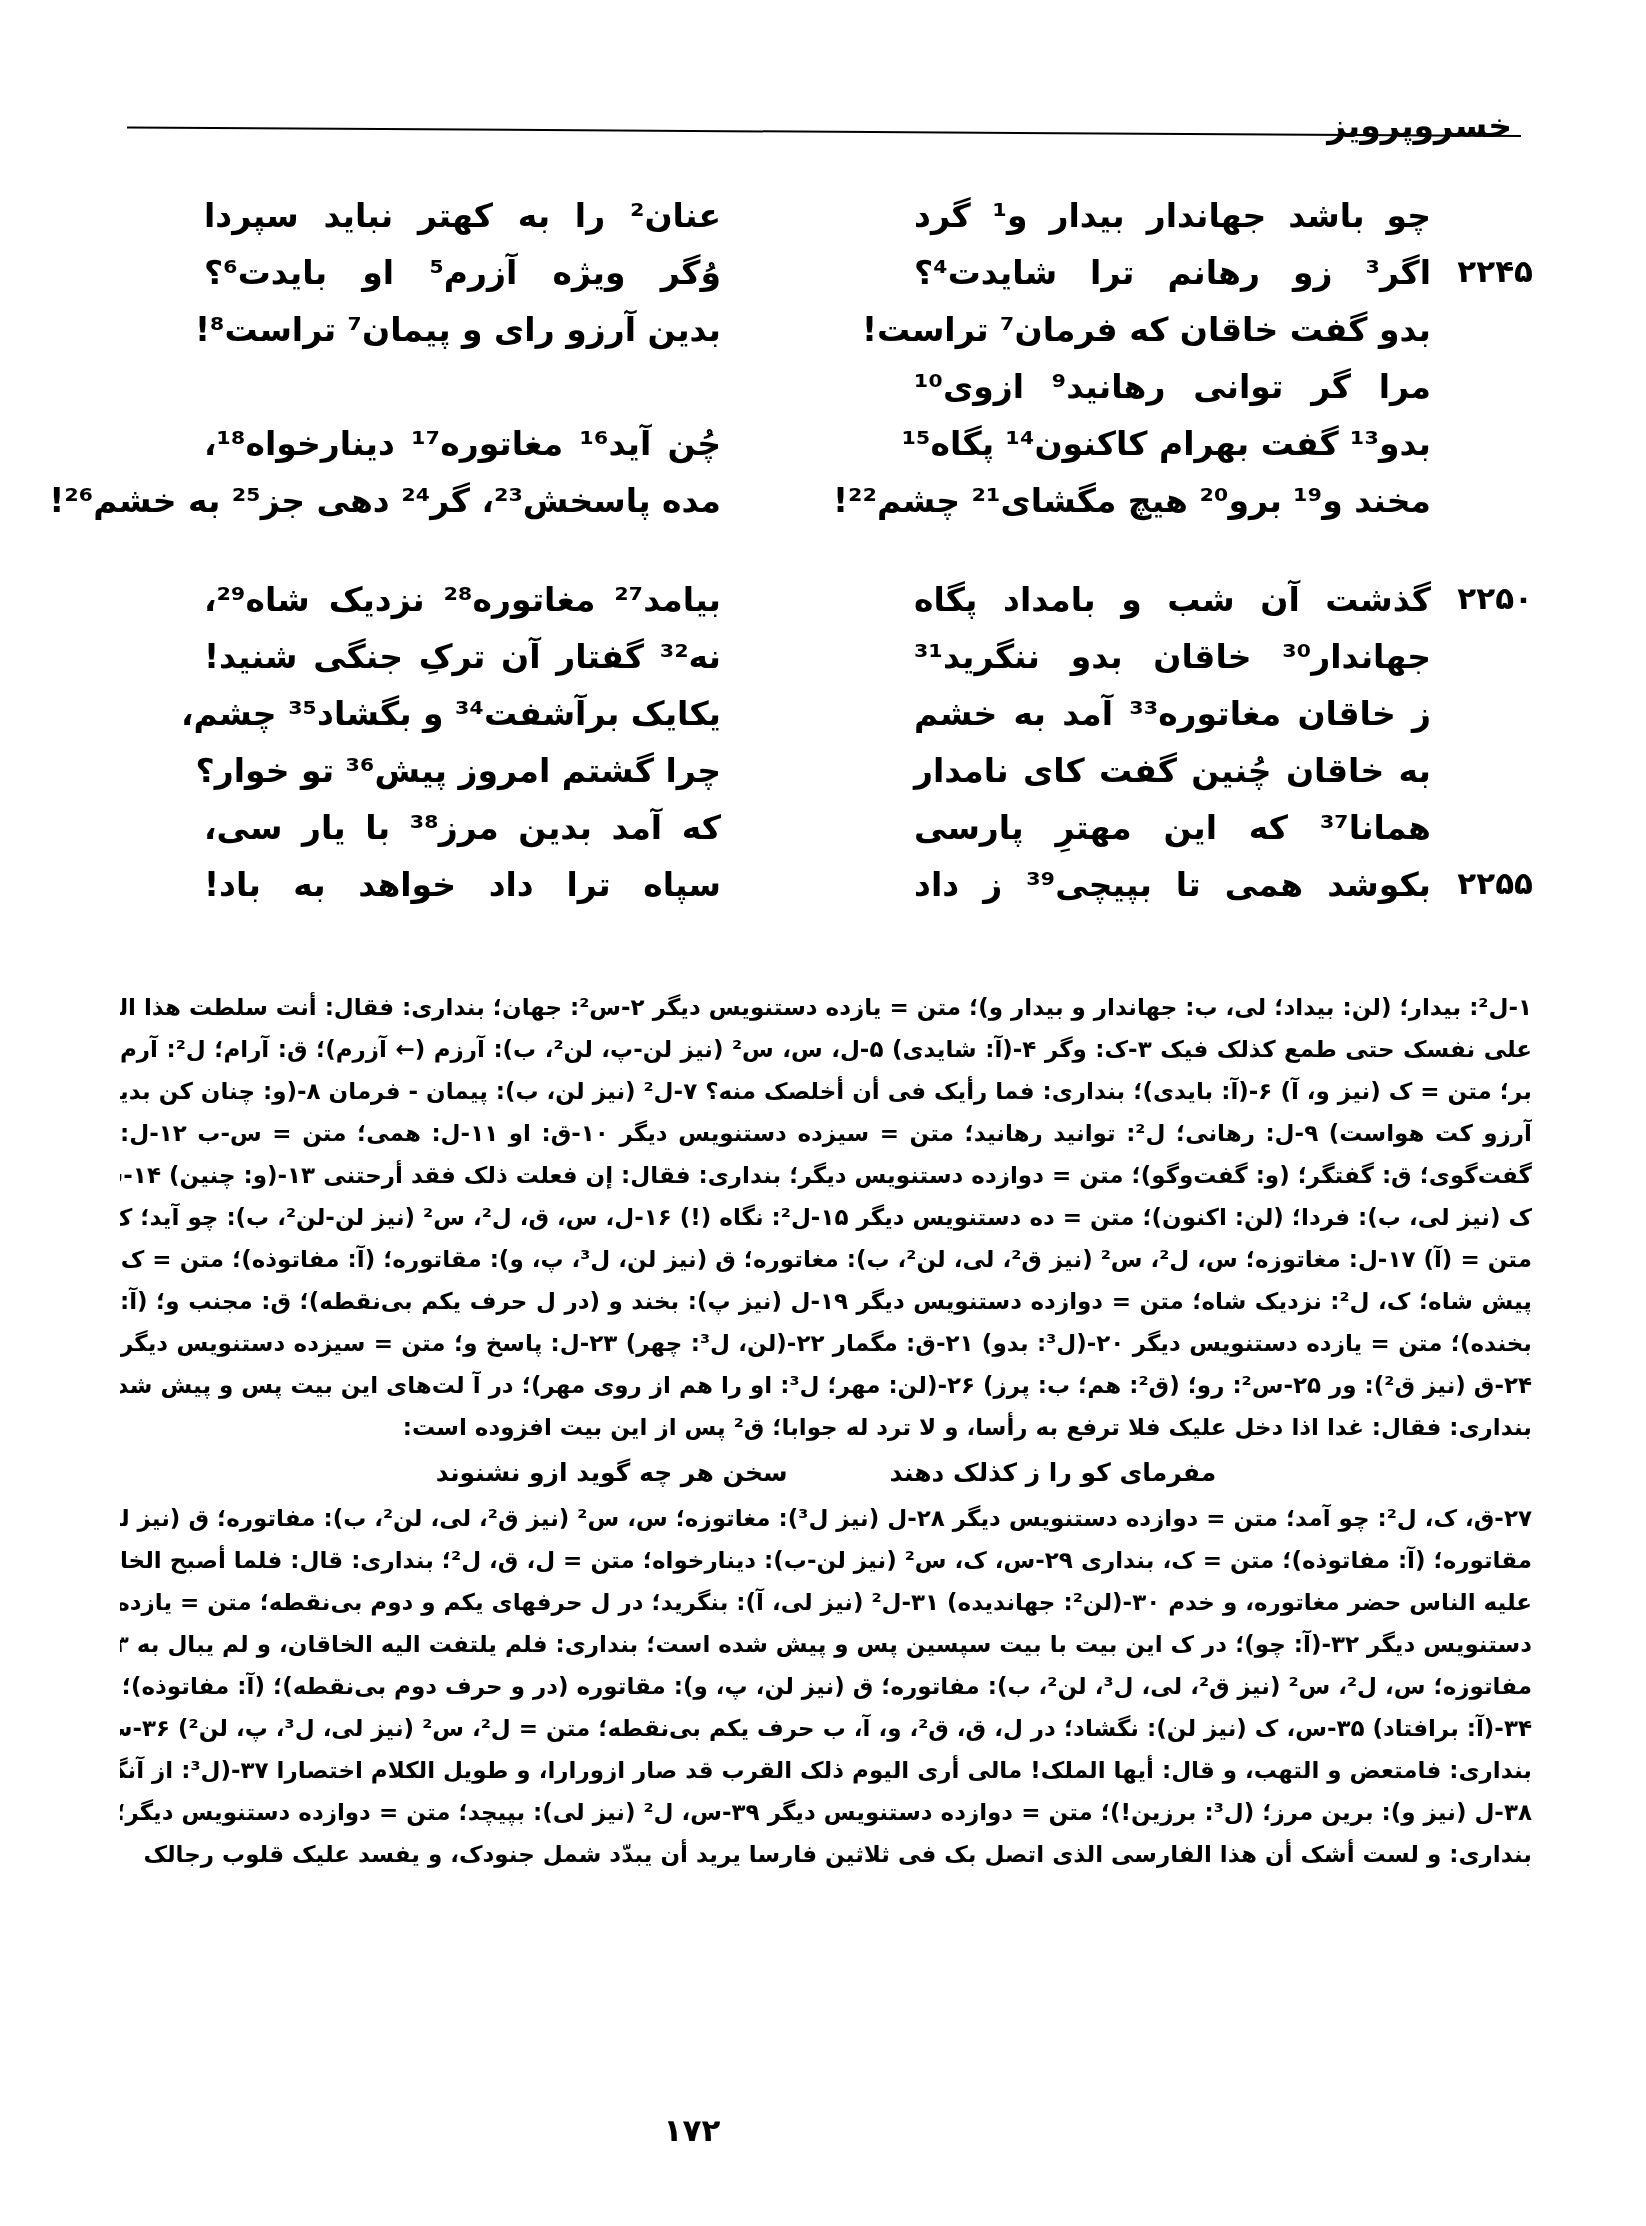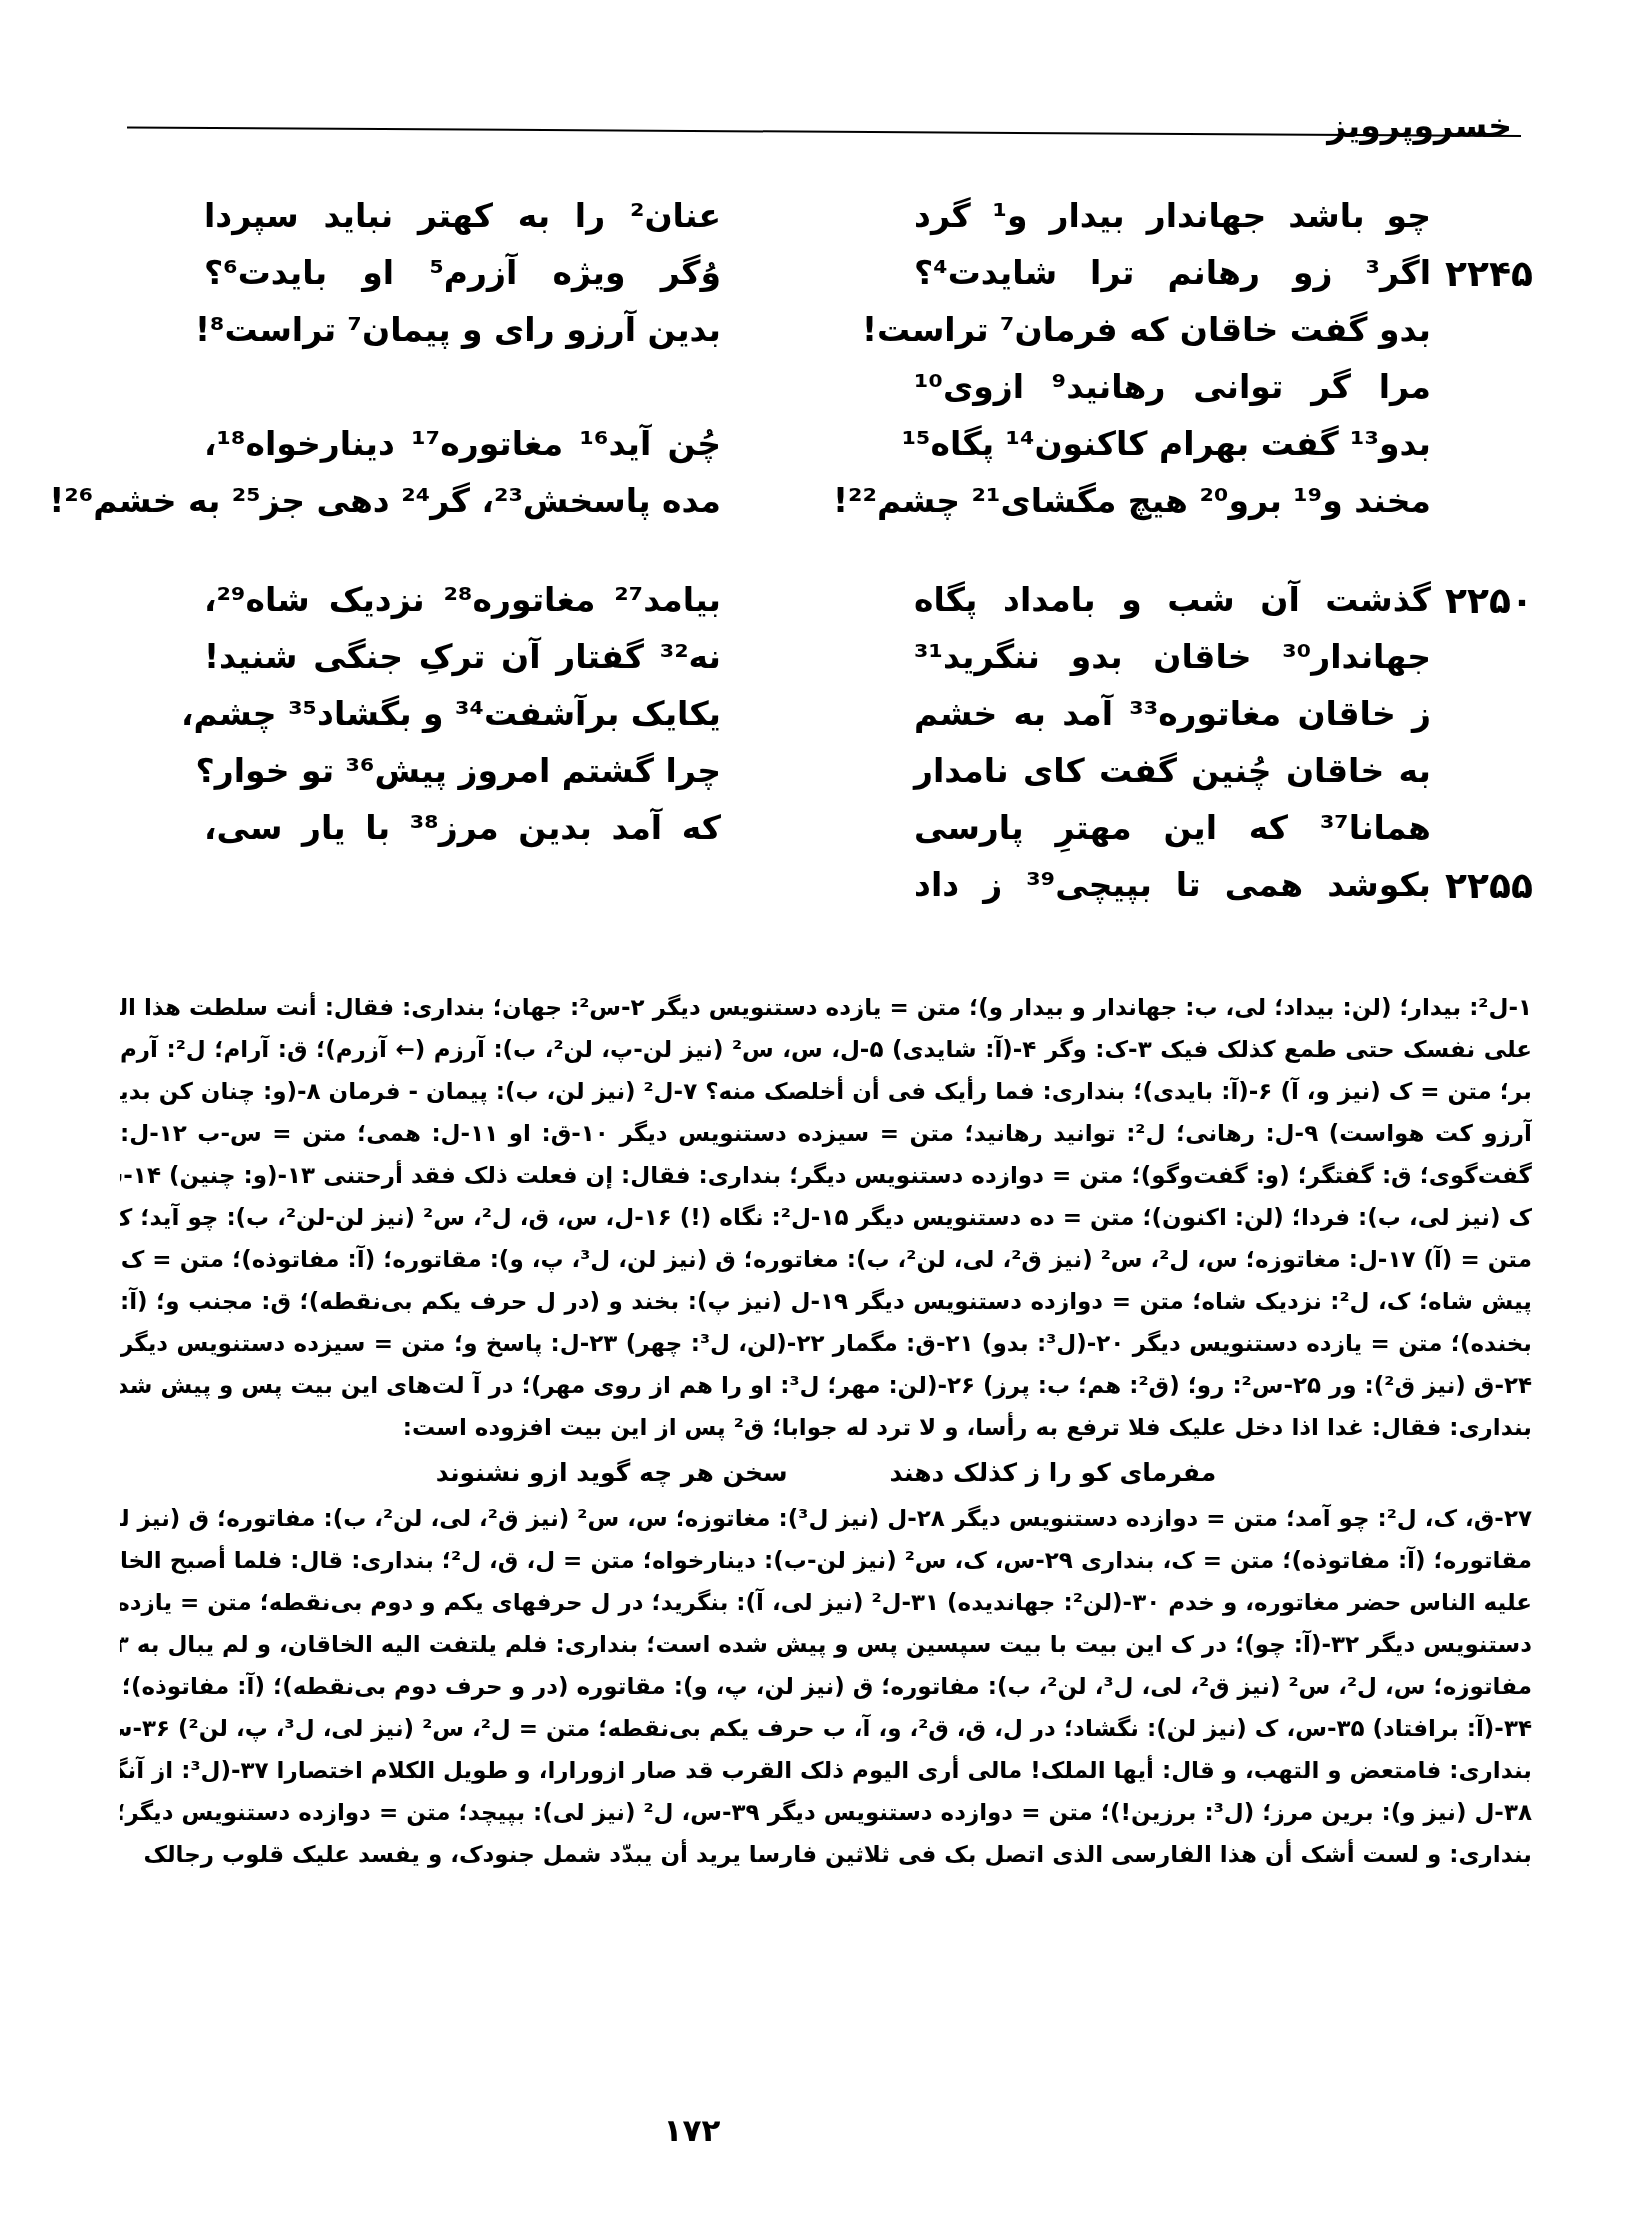--- a/index.html
+++ b/index.html
@@ -21,21 +21,21 @@
     position: absolute; top: 196px; left: 222px; width: 1311px;
     direction: rtl;
   }
   .stanza { margin-bottom: 42px; }
   .beyt {
     display: flex; flex-direction: row; align-items: baseline;
     height: 57px; position: relative;
   }
   .beyt-num {
     position: absolute; right: 0; width: 111px; text-align: right;
-    font-family: "DejaVu Sans", sans-serif; font-size: 36px; font-weight: bold;
+    font-family: "DejaVu Sans", sans-serif; font-size: 31px; font-weight: bold;
   }
   .mesra {
     font-family: "DejaVu Sans", sans-serif; font-size: 33px; font-weight: bold;
     text-align: justify; text-align-last: justify; white-space: nowrap;
   }
   .mesra-right { position: absolute; right: 102px; width: 517px; }
   .mesra-left { position: absolute; right: 812px; width: 517px; }
   .footnotes {
     position: absolute; top: 986px; left: 120px; width: 1412px;
     direction: rtl; font-family: "DejaVu Sans", sans-serif; font-size: 23px;
@@ -114,20 +114,21 @@
         <span class="mesra mesra-left">چرا گشتم امروز پیش³⁶ تو خوار؟</span>
       </div>
       <div class="beyt">
         <span class="beyt-num"></span>
         <span class="mesra mesra-right">همانا³⁷ که این مهترِ پارسی</span>
         <span class="mesra mesra-left">که آمد بدین مرز³⁸ با یار سی،</span>
       </div>
       <div class="beyt">
         <span class="beyt-num">۲۲۵۵</span>
         <span class="mesra mesra-right">بکوشد همی تا بپیچی³⁹ ز داد</span>
+        <span class="mesra mesra-left">سپاه ترا داد خواهد به باد!</span>
       </div>
     </div>
   </div>
 
   <div class="footnotes">
     <div class="fn-line">۱-ل²: بیدار؛ (لن: بیداد؛ لی، ب: جهاندار و بیدار و)؛ متن = یازده دستنویس دیگر ۲-س²: جهان؛ بنداری: فقال: أنت سلطت هذا العبد</div>
     <div class="fn-line">علی نفسک حتی طمع کذلک فیک ۳-ک: وگر ۴-(آ: شایدی) ۵-ل، س، س² (نیز لن-پ، لن²، ب): آرزم (← آزرم)؛ ق: آرام؛ ل²: آرم</div>
     <div class="fn-line">بر؛ متن = ک (نیز و، آ) ۶-(آ: بایدی)؛ بنداری: فما رأیک فی أن أخلصک منه؟ ۷-ل² (نیز لن، ب): پیمان - فرمان ۸-(و: چنان کن بدین</div>
     <div class="fn-line">آرزو کت هواست) ۹-ل: رهانی؛ ل²: توانید رهانید؛ متن = سیزده دستنویس دیگر ۱۰-ق: او ۱۱-ل: همی؛ متن = س-ب ۱۲-ل:</div>
     <div class="fn-line">گفت‌گوی؛ ق: گفتگر؛ (و: گفت‌وگو)؛ متن = دوازده دستنویس دیگر؛ بنداری: فقال: إن فعلت ذلک فقد أرحتنی ۱۳-(و: چنین) ۱۴-س،</div>

